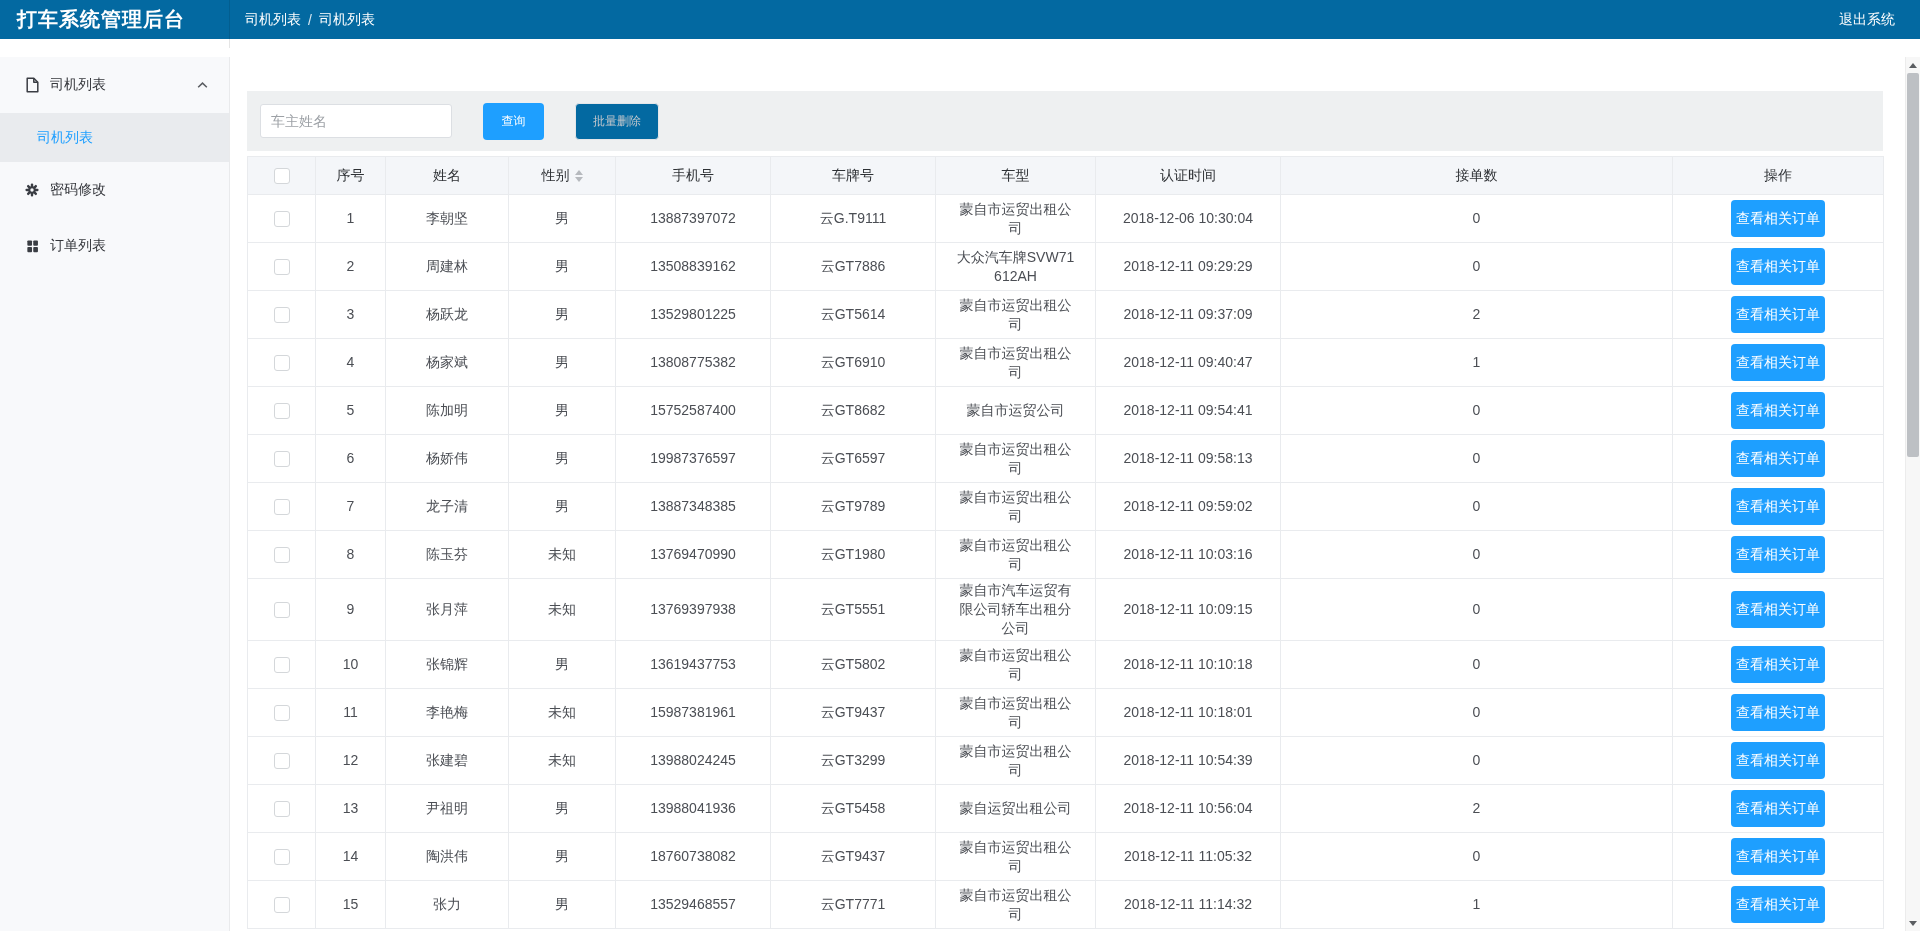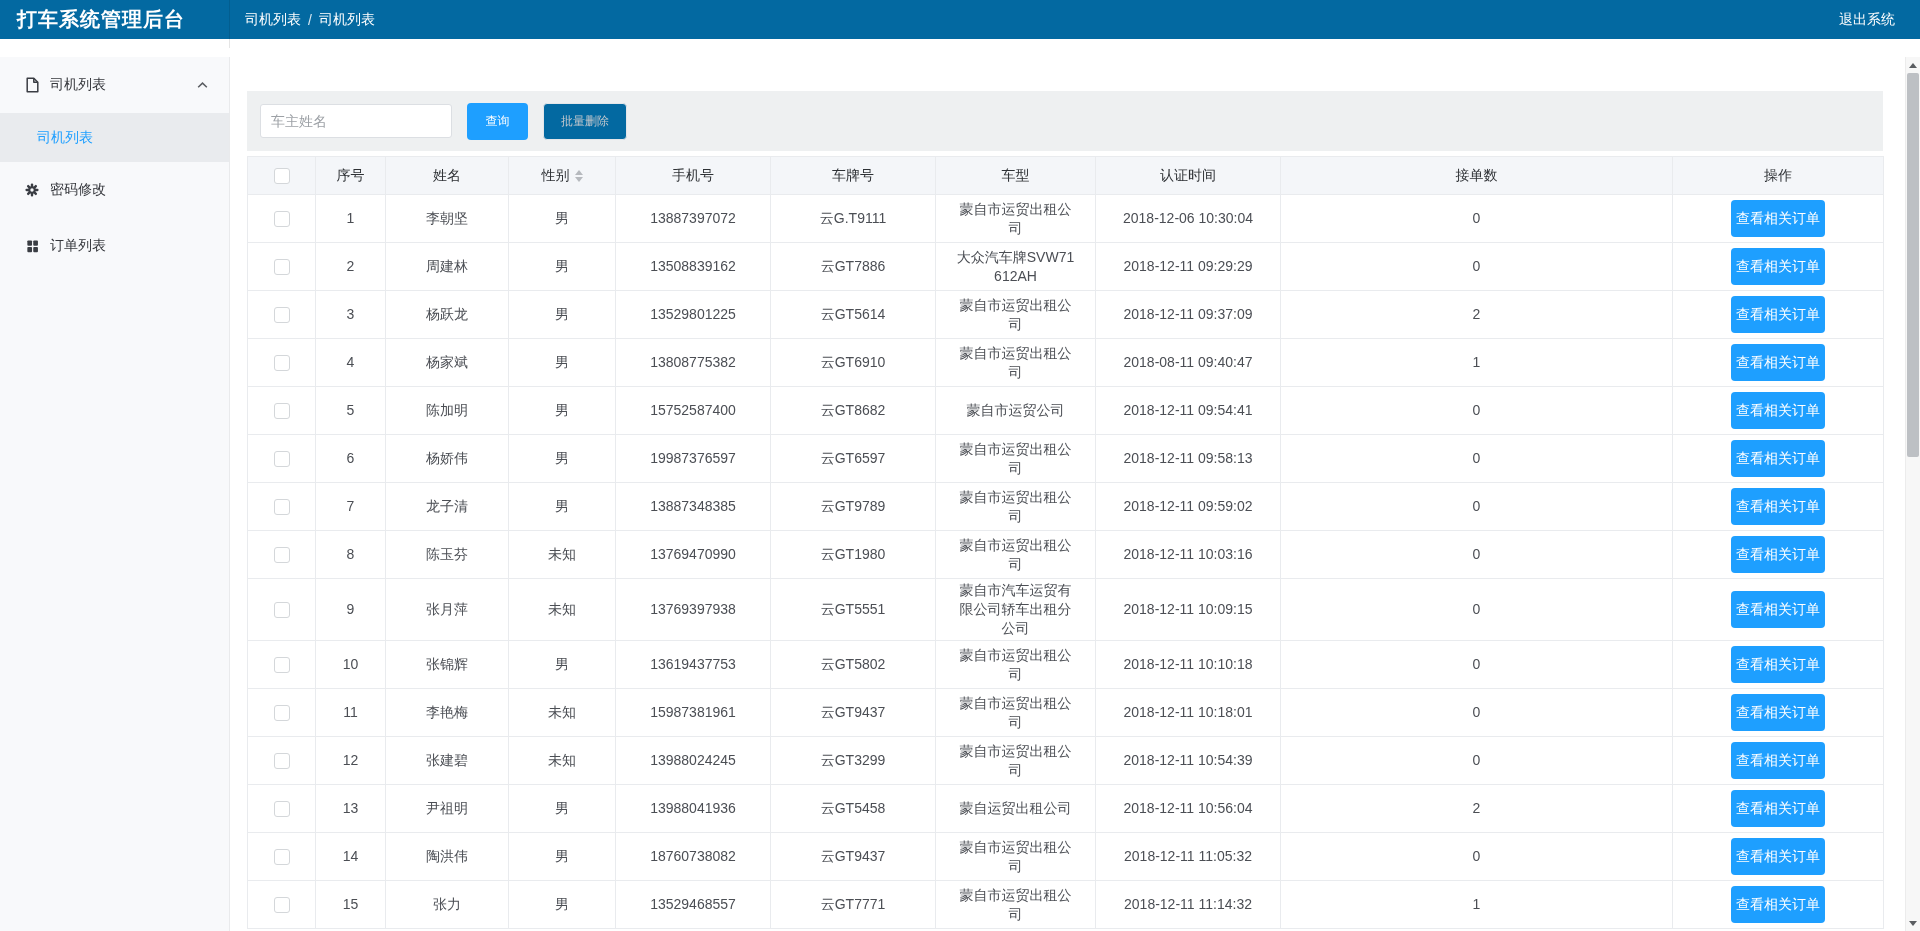--- a/index.html
+++ b/index.html
@@ -24,21 +24,21 @@
   .mi-icon { width:16px; height:16px; margin-right:10px; display:inline-flex; align-items:center; justify-content:center; }
   .mi-label { flex:0 0 auto; }
   .chev { margin-left:auto; display:inline-flex; }
   .submenu { background:#e9ebee; }
   .sub-item { height:49px; line-height:49px; padding-left:37px; cursor:pointer; color:#3a3c41; }
   .sub-item.active { color:#1E9FFF; }
 
   
   .main { position:absolute; top:57px; left:231px; width:1674px; height:874px; background:#fff; }
   .toolbar { margin:34px 22px 5px 16px; width:1636px; height:60px; background:#eef0f1;
-             display:flex; align-items:center; padding:0 13px; }
+             display:flex; align-items:center; padding:0 13px;gap:16px; }
   .search-input { width:192px; height:34px; border:1px solid #dcdfe3; border-radius:3px;
                   padding:0 10px; font-size:14px; color:#333; background:#fff; outline:none;
                   font-family:inherit; }
   .search-input::placeholder { color:#9da1a6; }
   .btn { font-size:12px; border:none; border-radius:4px; cursor:pointer; font-family:inherit; }
   .btn-primary { background:#1E9FFF; color:#fff; }
   .btn-query { width:61px; height:37px; margin-left:15px; }
   .btn-disabled { height:37px; padding:0 17px; margin-left:15px; background:#0369a1;
                   border:1px solid #e4e6e9; color:#c3c7cc; cursor:not-allowed; }
 
@@ -209,21 +209,21 @@
           <td><button class="btn btn-primary btn-row">查看相关订单</button></td>
         </tr>
         <tr>
           <td><span class="checkbox"></span></td>
           <td>4</td>
           <td>杨家斌</td>
           <td>男</td>
           <td>13808775382</td>
           <td>云GT6910</td>
           <td class="cell-model">蒙自市运贸出租公司</td>
-          <td>2018-08-11 09:40:47</td>
+          <td>2018-12-11 09:40:47</td>
           <td>1</td>
           <td><button class="btn btn-primary btn-row">查看相关订单</button></td>
         </tr>
         <tr>
           <td><span class="checkbox"></span></td>
           <td>5</td>
           <td>陈加明</td>
           <td>男</td>
           <td>15752587400</td>
           <td>云GT8682</td>

